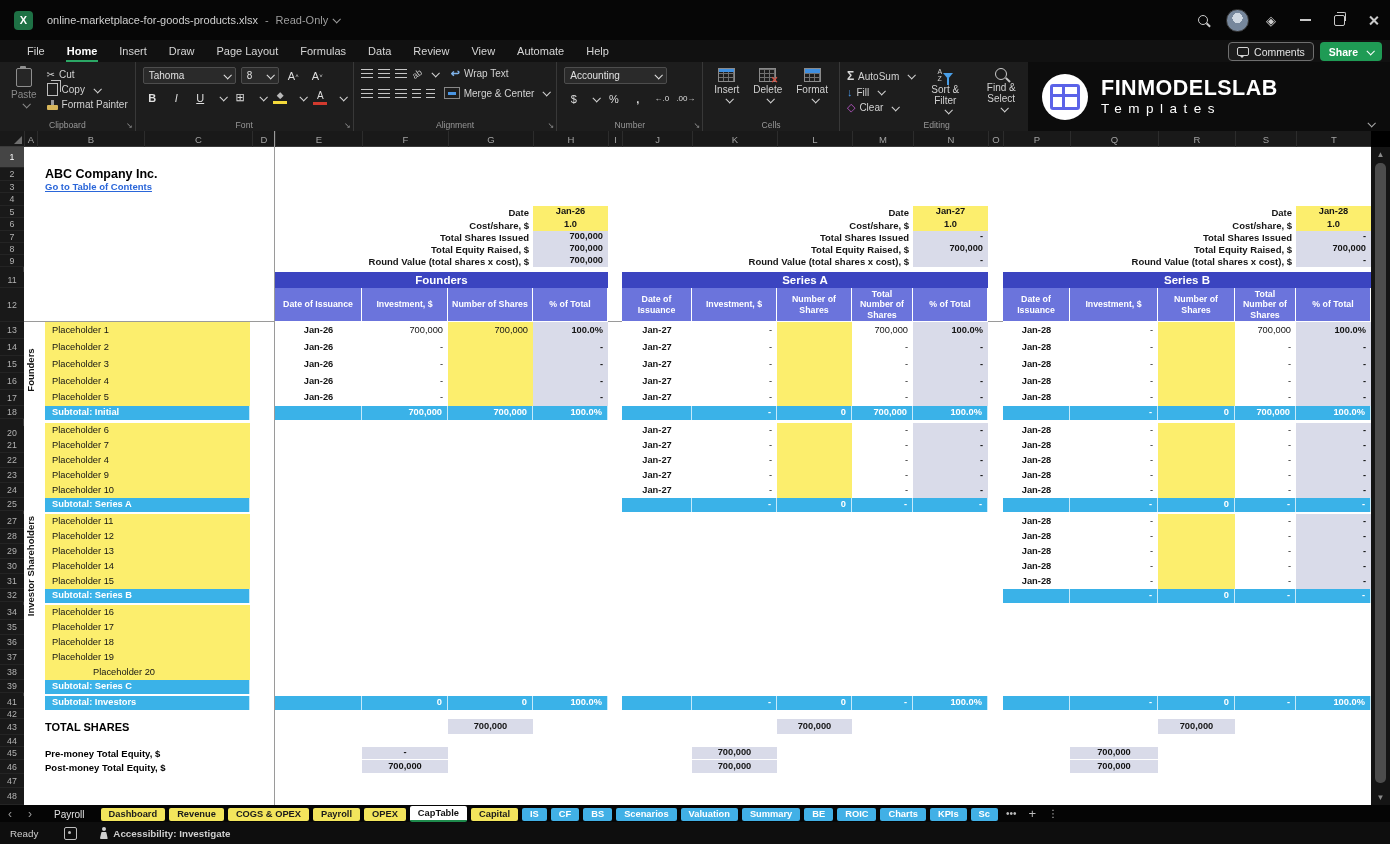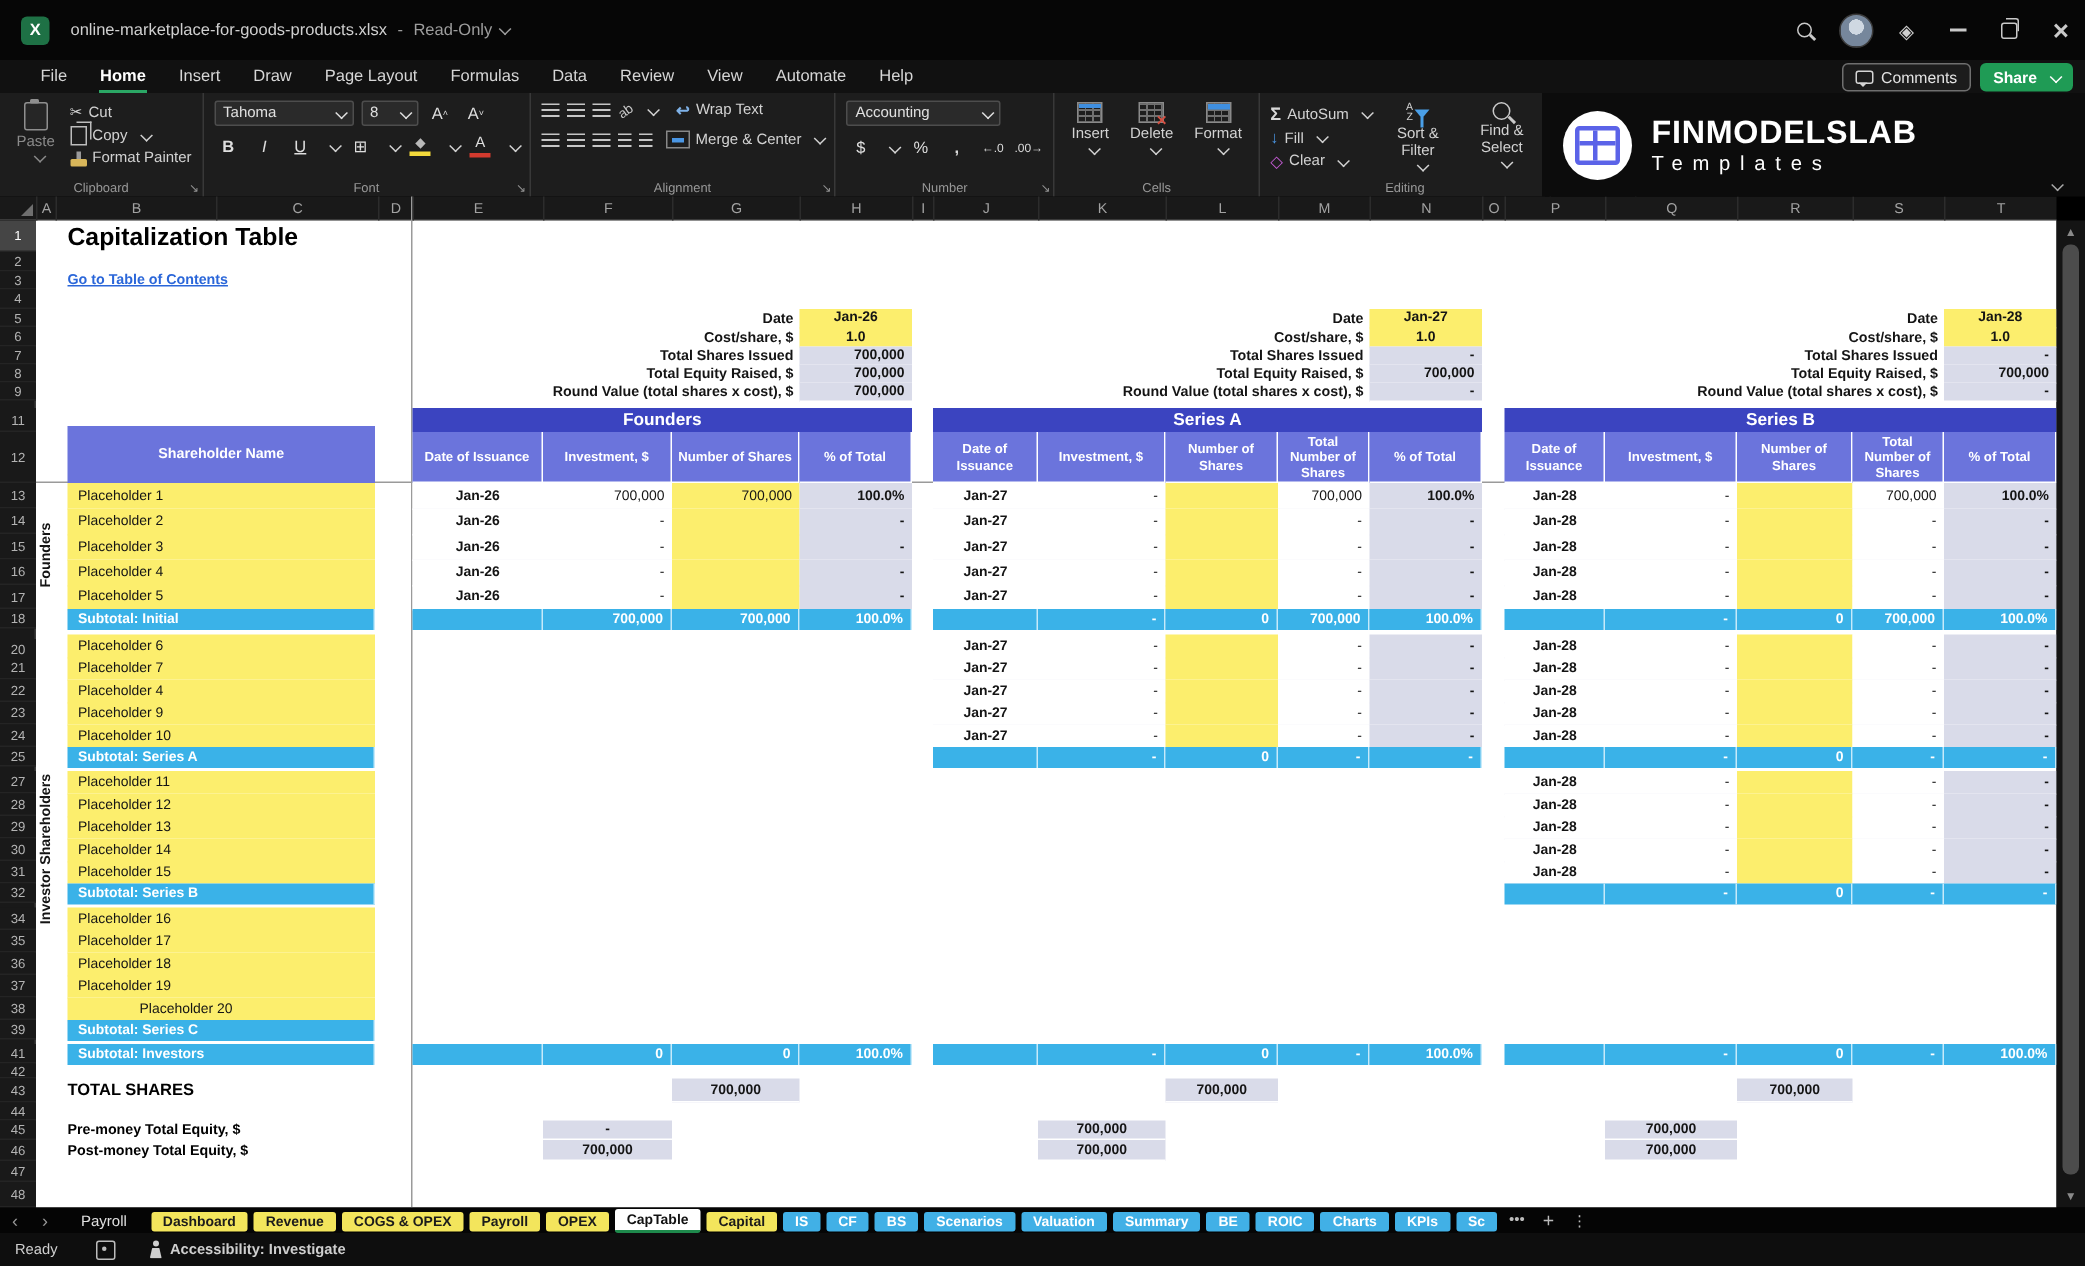--- a/index.html
+++ b/index.html
@@ -207,21 +207,21 @@
     <div class="rownum" style="left: 0px; top: 665px; width: 24px; height: 15px;">38</div>
     <div class="rownum" style="left: 0px; top: 680px; width: 24px; height: 13px;">39</div>
     <div class="rownum" style="left: 0px; top: 696px; width: 24px; height: 13px;">41</div>
     <div class="rownum" style="left: 0px; top: 709px; width: 24px; height: 10px;">42</div>
     <div class="rownum" style="left: 0px; top: 719px; width: 24px; height: 16px;">43</div>
     <div class="rownum" style="left: 0px; top: 735px; width: 24px; height: 12px;">44</div>
     <div class="rownum" style="left: 0px; top: 747px; width: 24px; height: 13px;">45</div>
     <div class="rownum" style="left: 0px; top: 760px; width: 24px; height: 14px;">46</div>
     <div class="rownum" style="left: 0px; top: 774px; width: 24px; height: 14px;">47</div>
     <div class="rownum" style="left: 0px; top: 788px; width: 24px; height: 17px;">48</div>
-    <div class="t1" style="left: 45px; top: 149px; width: 420px; height: 20px;">Capitalization Table</div>
+    <div class="t2" style="left: 45px; top: 167px; width: 420px; height: 15px;">ABC Company Inc.</div>
     <div class="toclink" style="left: 45px; top: 181px; width: 220px; height: 12px;">Go to Table of Contents</div>
     <div class="slabel" style="left: 268px; top: 206px; width: 261px; height: 13px;">Date</div>
     <div class="cell bold yellow center" style="left: 533px; top: 206px; width: 75px; height: 13px;">Jan-26</div>
     <div class="slabel" style="left: 648px; top: 206px; width: 261px; height: 13px;">Date</div>
     <div class="cell bold yellow center" style="left: 913px; top: 206px; width: 75px; height: 13px;">Jan-27</div>
     <div class="slabel" style="left: 1031px; top: 206px; width: 261px; height: 13px;">Date</div>
     <div class="cell bold yellow center" style="left: 1296px; top: 206px; width: 75px; height: 13px;">Jan-28</div>
     <div class="slabel" style="left: 268px; top: 218px; width: 261px; height: 14px;">Cost/share, $</div>
     <div class="cell bold yellow center" style="left: 533px; top: 218px; width: 75px; height: 14px;">1.0</div>
     <div class="slabel" style="left: 648px; top: 218px; width: 261px; height: 14px;">Cost/share, $</div>
@@ -256,21 +256,20 @@
     <div class="colhead" style="left: 692px; top: 288px; width: 85px; height: 34px;">Investment, $</div>
     <div class="colhead" style="left: 777px; top: 288px; width: 75px; height: 34px;">Number of Shares</div>
     <div class="colhead" style="left: 852px; top: 288px; width: 61px; height: 34px;">Total Number of Shares</div>
     <div class="colhead" style="left: 913px; top: 288px; width: 75px; height: 34px;">% of Total</div>
     <div class="banner" style="left: 1003px; top: 272px; width: 368px; height: 16px;">Series B</div>
     <div class="colhead" style="left: 1003px; top: 288px; width: 67px; height: 34px;">Date of Issuance</div>
     <div class="colhead" style="left: 1070px; top: 288px; width: 88px; height: 34px;">Investment, $</div>
     <div class="colhead" style="left: 1158px; top: 288px; width: 77px; height: 34px;">Number of Shares</div>
     <div class="colhead" style="left: 1235px; top: 288px; width: 61px; height: 34px;">Total Number of Shares</div>
     <div class="colhead" style="left: 1296px; top: 288px; width: 75px; height: 34px;">% of Total</div>
-    <div class="colhead shname" style="left: 45px; top: 284px; width: 205px; height: 38px;">Shareholder Name</div>
     <div class="sidelabel" style="left: -20px; top: 363px; width: 100px; height: 14px;">Founders</div>
     <div class="sidelabel" style="left: -50px; top: 559px; width: 160px; height: 14px;">Investor Shareholders</div>
     <div class="cell left namecell" style="left: 45px; top: 322px; width: 205px; height: 18px;">Placeholder 1</div>
     <div class="cell plain center bold" style="left: 275px; top: 322px; width: 87px; height: 18px;">Jan-26</div>
     <div class="cell plain right" style="left: 362px; top: 322px; width: 86px; height: 18px;">700,000</div>
     <div class="cell yellow right" style="left: 448px; top: 322px; width: 85px; height: 18px;">700,000</div>
     <div class="cell gray right bold" style="left: 533px; top: 322px; width: 75px; height: 18px;">100.0%</div>
     <div class="cell plain center bold" style="left: 622px; top: 322px; width: 70px; height: 18px;">Jan-27</div>
     <div class="cell plain right" style="left: 692px; top: 322px; width: 85px; height: 18px;">-</div>
     <div class="cell yellow right" style="left: 777px; top: 322px; width: 75px; height: 18px;"></div>

